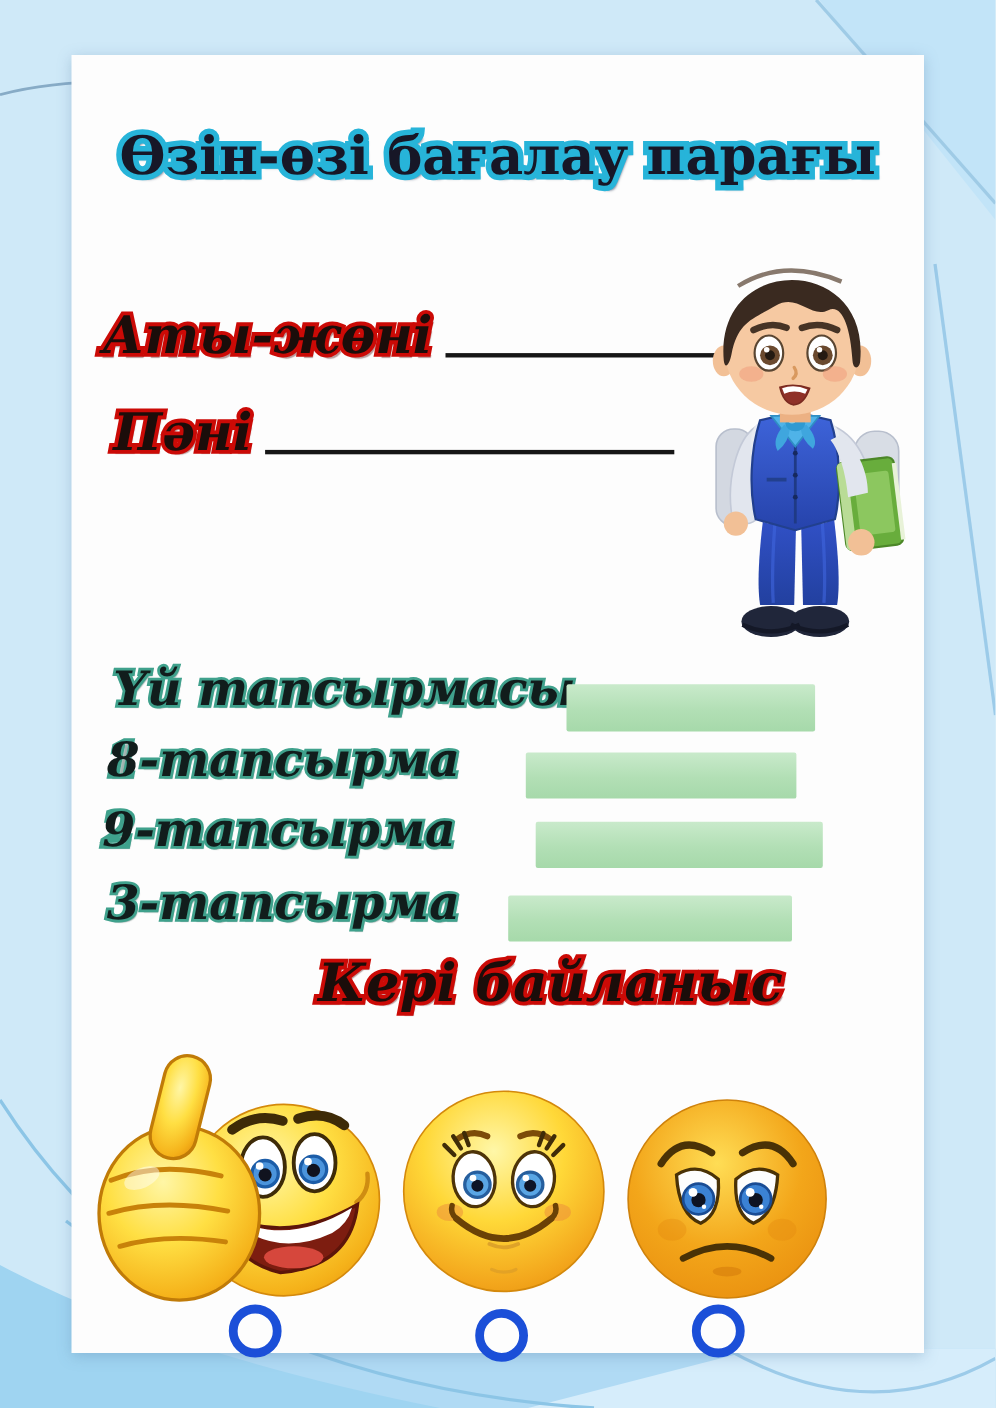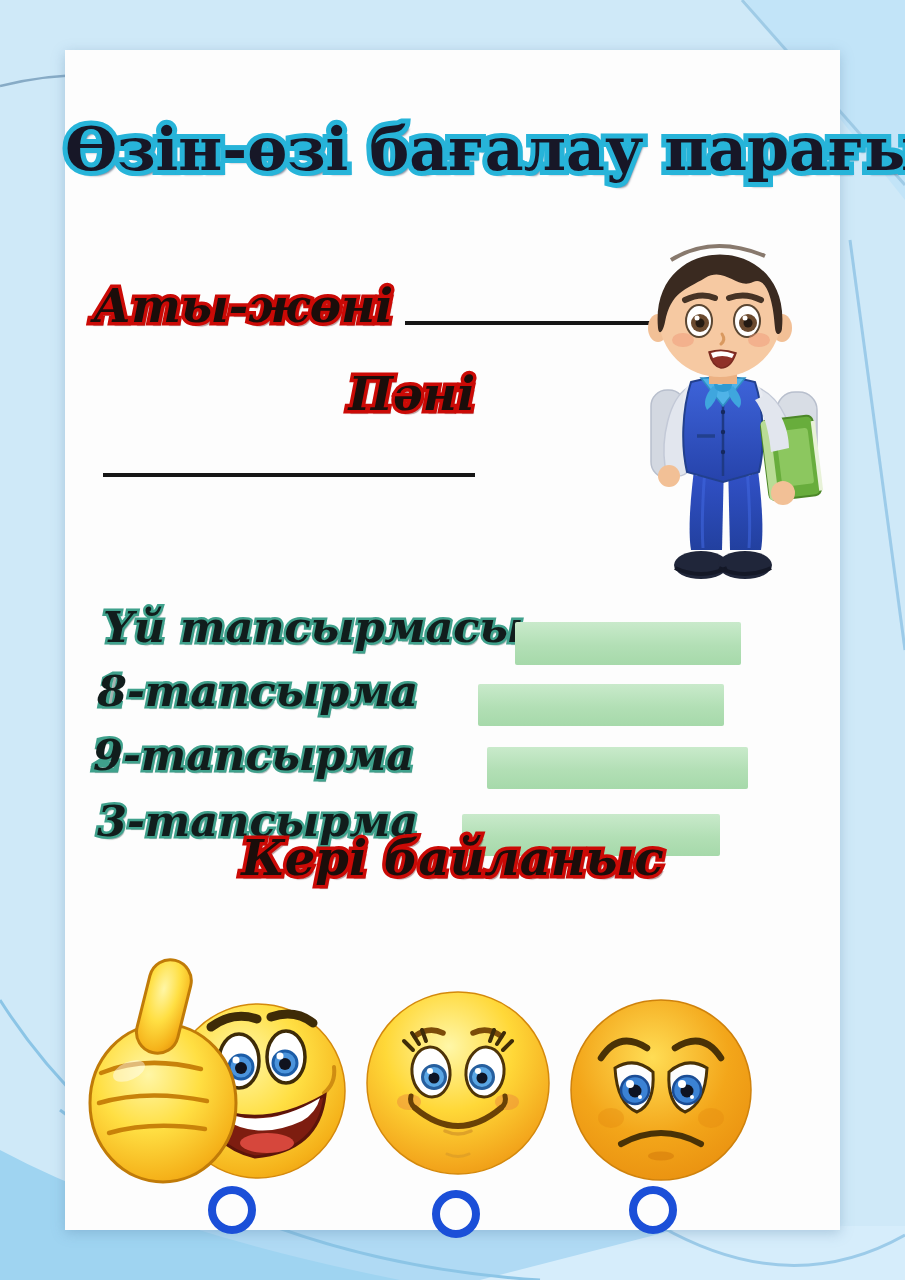--- a/index.html
+++ b/index.html
@@ -8,41 +8,41 @@
   .bg-svg{position:absolute;inset:0;}
   .card{position:absolute;left:65px;top:50px;width:775px;height:1180px;
         background:#fdfdfd;box-shadow:0 3px 12px rgba(90,130,165,.35);}
 
   
   .outlined{position:relative;z-index:0;display:inline-block;white-space:nowrap;}
   .outlined::before{content:attr(data-text);position:absolute;left:0;top:0;
         z-index:-1;color:transparent;}
 
   .title{position:absolute;left:0;top:64px;width:100%;text-align:center;
-        font-size:60px;font-weight:bold;color:#171727;letter-spacing:0px;}
+        font-size:48px;font-weight:bold;color:#171727;letter-spacing:0px;}
   .title .outlined::before{-webkit-text-stroke:10px #27b4d9;
         text-shadow:4px 5px 2px rgba(20,35,70,.5);}
 
   .red-text{color:#1b0d0a;font-weight:bold;font-style:italic;}
   .red-text.outlined::before{-webkit-text-stroke:7px #cb0a06;
         text-shadow:3px 4px 1px rgba(80,0,0,.4);}
 
   .field-row{position:absolute;display:flex;align-items:flex-end;gap:12px;}
   .field-row .label{font-size:47px;}
   .blank-line{border-bottom:4px solid #161616;height:40px;margin-bottom:8px;}
 
   .task-label{position:absolute;font-size:43px;font-weight:bold;font-style:italic;
         color:#111d1c;}
   .task-label.outlined::before{-webkit-text-stroke:5px #3fa18c;
         text-shadow:2px 3px 1px rgba(10,55,48,.38);}
   .task-box{position:absolute;border-radius:2px;
         background:linear-gradient(180deg,#c9eacb 0%,#b2dfb5 55%,#a6d9aa 100%);}
 
-  .feedback-heading{position:absolute;left:0;top:780px;width:100%;text-align:center;
-        font-size:48px;}
+  .feedback-heading{position:absolute;left:0;top:816px;width:100%;text-align:center;
+        font-size:48px;padding-left:48px;}
 
   .emoji{position:absolute;}
   .radio{position:absolute;width:32px;height:32px;border:8px solid #1b4fd8;
         border-radius:50%;background:transparent;box-sizing:content-box;}
   .boy{position:absolute;left:548px;top:150px;width:238px;height:395px;}
 </style>
 </head>
 <body>
 
 <div class="stage">
@@ -65,21 +65,21 @@
 
     <div class="title">
       <span class="outlined" data-text="Өзін-өзі бағалау парағы">Өзін-өзі бағалау парағы</span>
     </div>
 
     <div class="field-row" style="left:28px;top:228px;">
       <span class="label red-text outlined" data-text="Аты-жөні">Аты-жөні</span>
       <div class="blank-line" style="width:320px;"></div>
     </div>
 
-    <div class="field-row" style="left:38px;top:316px;flex-direction:column;">
+    <div class="field-row" style="left:38px;top:316px;">
       <span class="label red-text outlined" data-text="Пәні">Пәні</span>
       <div class="blank-line" style="width:372px;"></div>
     </div>
 
     <svg class="boy" viewBox="0 0 238 395">
       <defs>
         <linearGradient id="vestG" x1="0" y1="0" x2="0" y2="1">
           <stop offset="0" stop-color="#3e64da"></stop>
             <stop offset="1" stop-color="#2643ab"></stop>
         </linearGradient>

